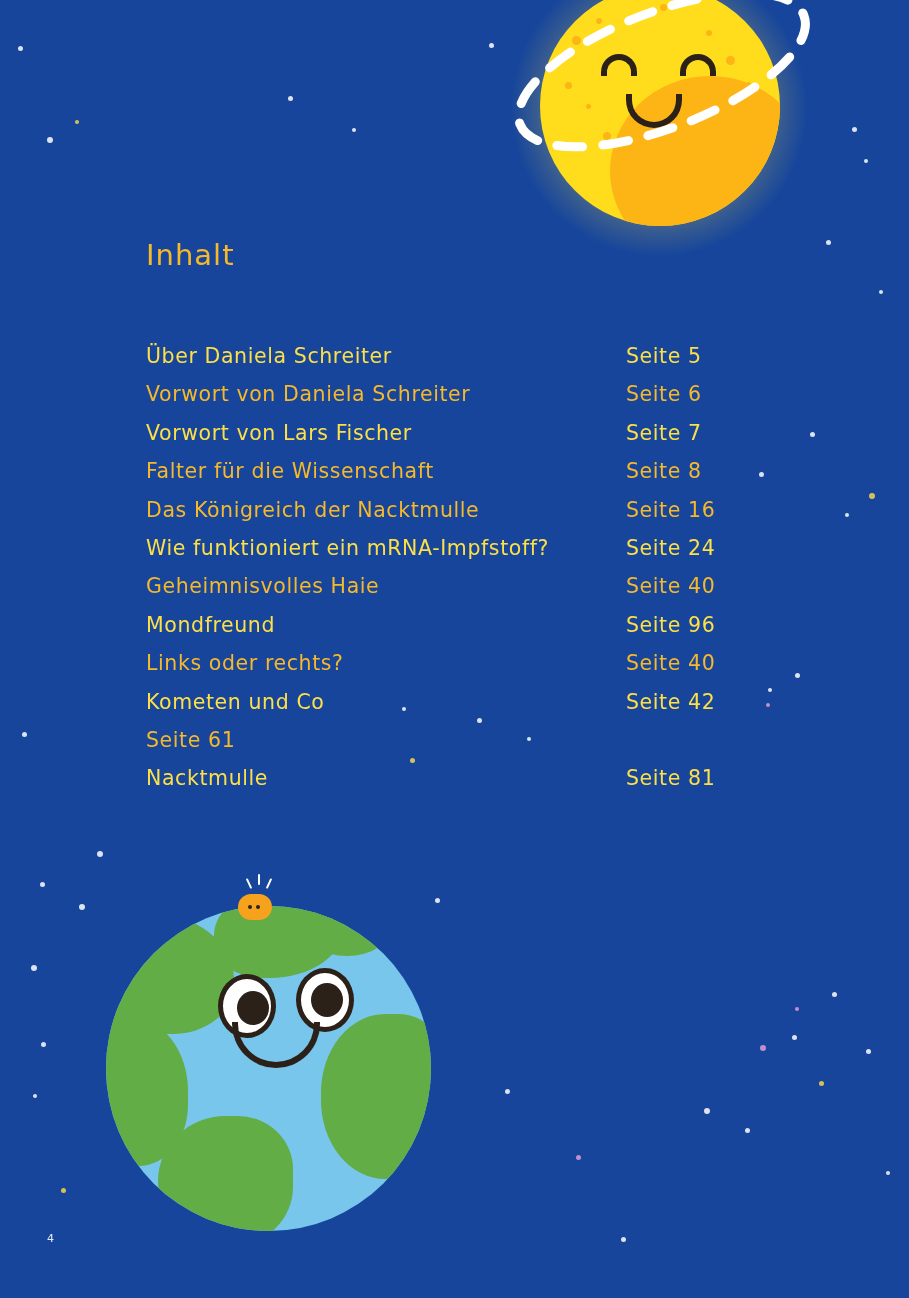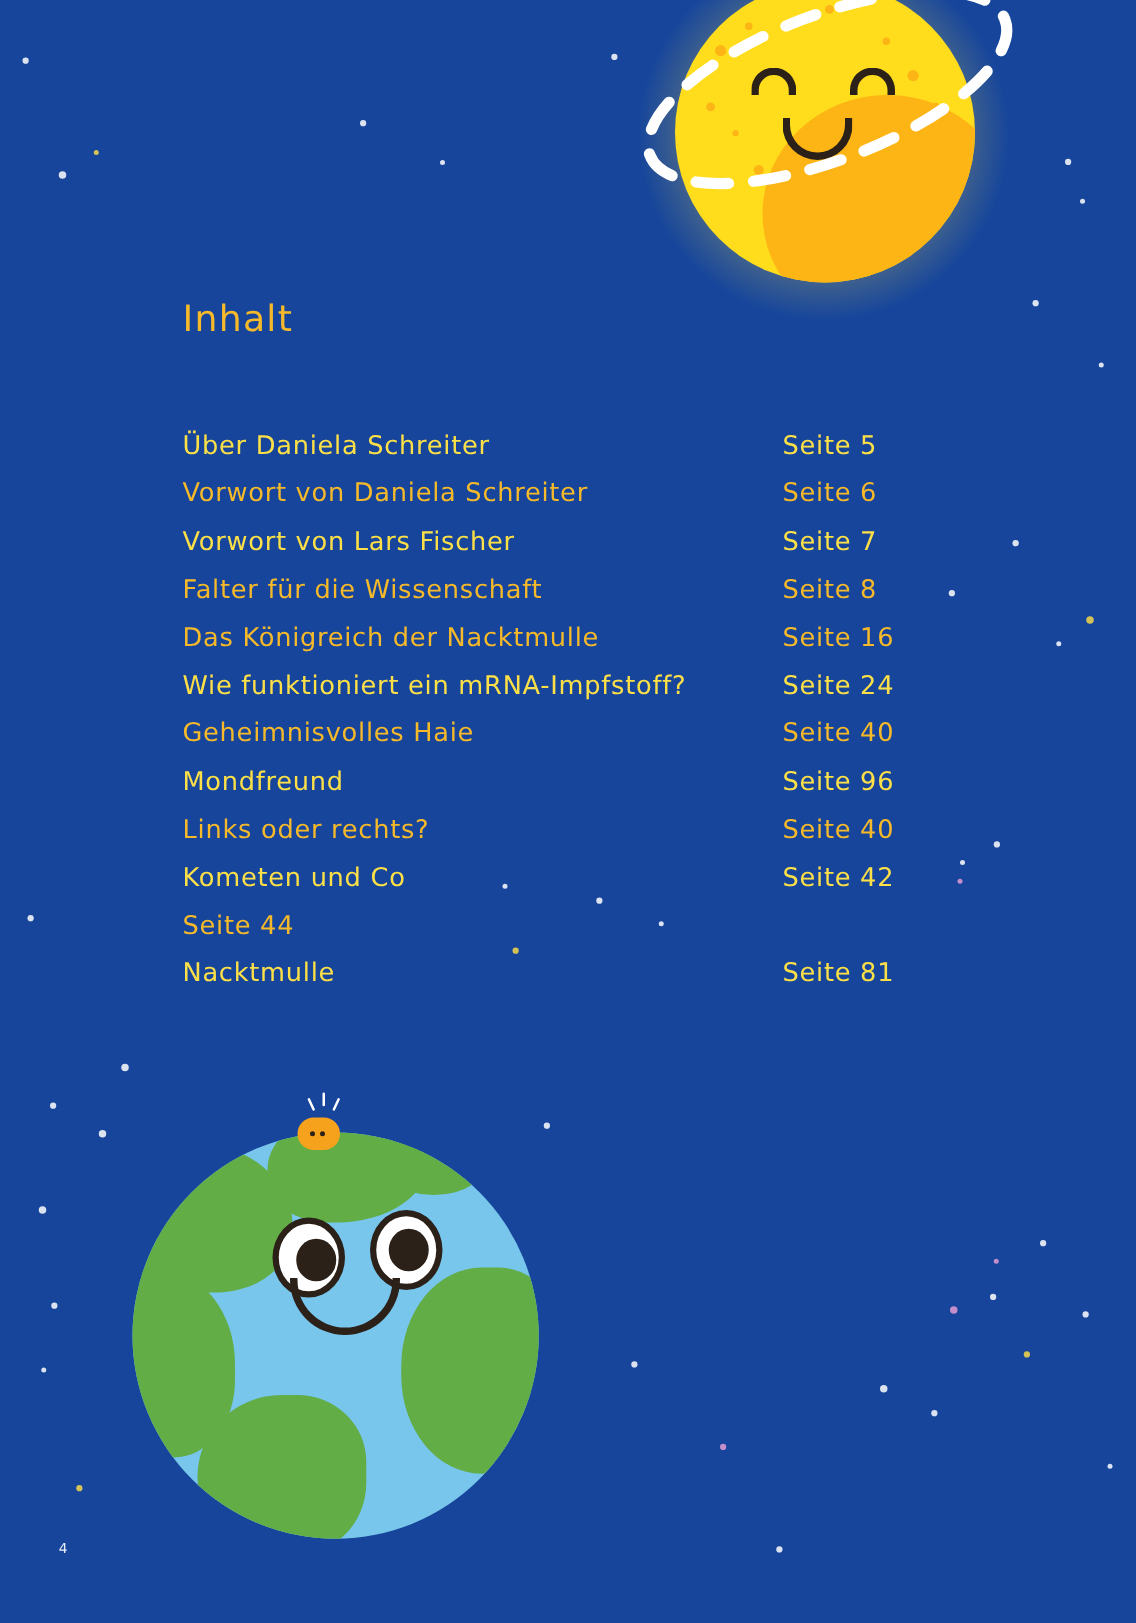--- a/index.html
+++ b/index.html
@@ -326,21 +326,21 @@
     </div>
     <div class="toc-row">
       <span class="toc-title c-gold">Links oder rechts?</span>
       <span class="toc-page c-gold">Seite 40</span>
     </div>
     <div class="toc-row">
       <span class="toc-title c-white">Kometen und Co</span>
       <span class="toc-page c-white">Seite 42</span>
     </div>
     <div class="toc-row">
-      <span class="toc-page c-gold">Seite 44</span>
+      <span class="toc-page c-gold">Seite 61</span>
     </div>
     <div class="toc-row">
       <span class="toc-title c-white">Nacktmulle</span>
       <span class="toc-page c-white">Seite 81</span>
     </div>
 
   </div>
 
   <div class="earth-wrap">
     <div class="earth-body">

